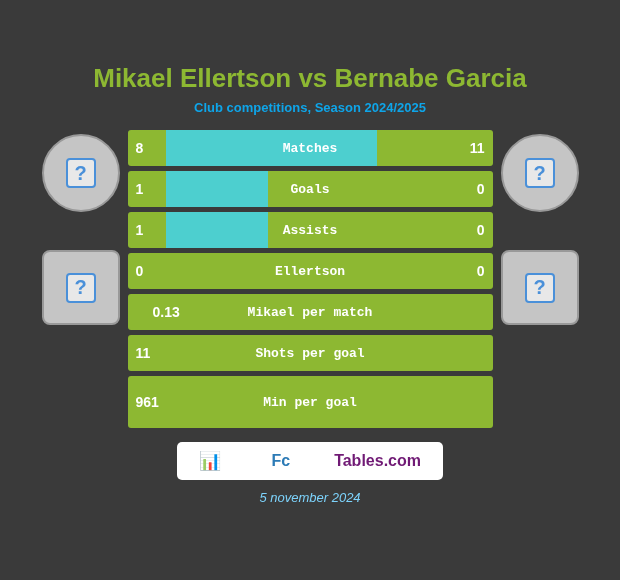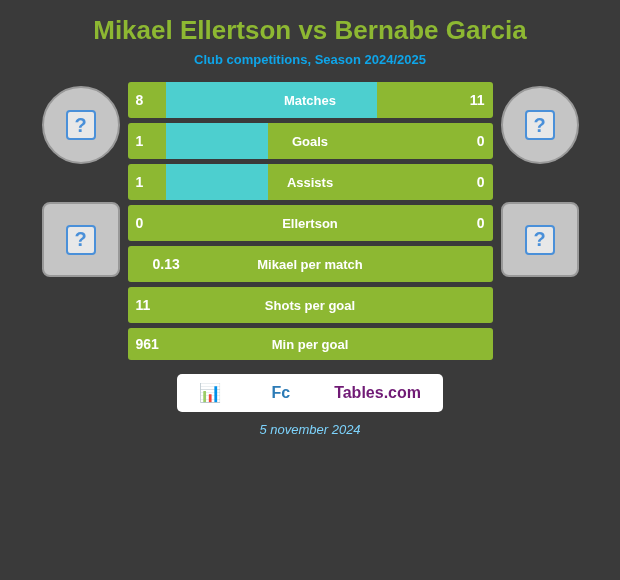--- a/index.html
+++ b/index.html
@@ -14,20 +14,21 @@
       overflow: hidden;
     }
     .page-container {
       width: 620px;
       height: 580px;
       background: #3a3a3a;
       display: flex;
       flex-direction: column;
       align-items: center;
       padding: 15px 10px 10px;
+      margin-top: 48px;
     }
     .title {
       font-size: 26px;
       font-weight: bold;
       color: #8db832;
       text-align: center;
       margin-bottom: 6px;
       line-height: 1.2;
     }
     .subtitle {
@@ -124,20 +125,21 @@
     .stat-label {
       position: absolute;
       left: 50%;
       transform: translateX(-50%);
       font-size: 13px;
       font-weight: bold;
       color: #fff;
       text-align: right;
       z-index: 2;
       white-space: nowrap;
+      font-family: Liberation Mono, monospace;
     }
     .stat-right-val {
       font-size: 14px;
       font-weight: bold;
       color: #fff;
       padding: 0 8px;
       min-width: 38px;
       text-align: right;
       margin-left: auto;
       z-index: 2;
@@ -240,21 +242,21 @@
       <div class="stat-row-plain" style="background:#8db832; border-radius:3px; height:36px; display:flex; align-items:center; padding: 17px;">
         <span class="stat-left-val" style="min-width:52px;">0.13</span>
         <span class="stat-label" style="position:absolute; left:50%; transform:translateX(-50%); font-size:13px; font-weight:bold; color:#fff;">Mikael per match</span>
       </div>
 
       <div class="stat-row-plain" style="background:#8db832; border-radius:3px; height:36px; display:flex; align-items:center; position:relative;">
         <span class="stat-left-val">11</span>
         <span class="stat-label" style="position:absolute; left:50%; transform:translateX(-50%); font-size:13px; font-weight:bold; color:#fff;">Shots per goal</span>
       </div>
 
-      <div class="stat-row-plain" style="background:#8db832; border-radius:3px; height:32px; display:flex; align-items:center; position:relative;">
+      <div class="stat-row-plain" style="background:#8db832; border-radius:3px; height:52px; display:flex; align-items:center; position:relative;">
         <span class="stat-left-val">961</span>
         <span class="stat-label" style="position:absolute; left:50%; transform:translateX(-50%); font-size:13px; font-weight:bold; color:#fff;">Min per goal</span>
       </div>
     </div>
 
     <div class="player-avatars-right">
       <div class="avatar">
         <div class="avatar-question">?</div>
       </div>
       <div class="avatar-small" style="border-radius:8px; width:78px; height:75px; margin-top:30px;">

